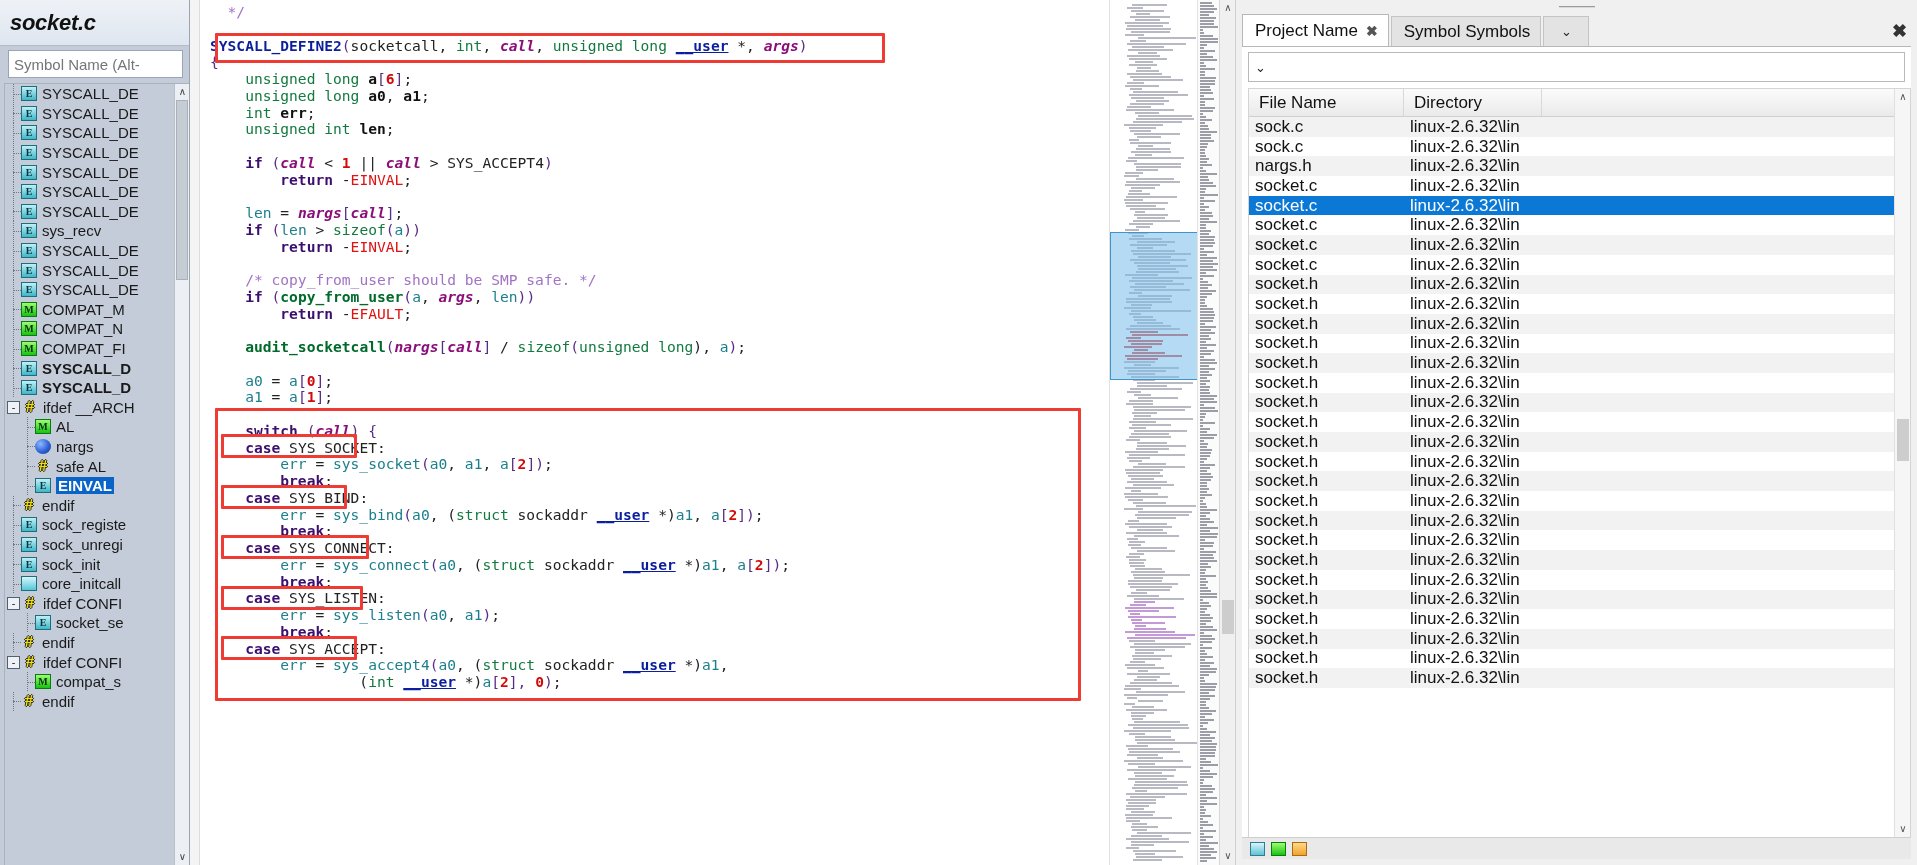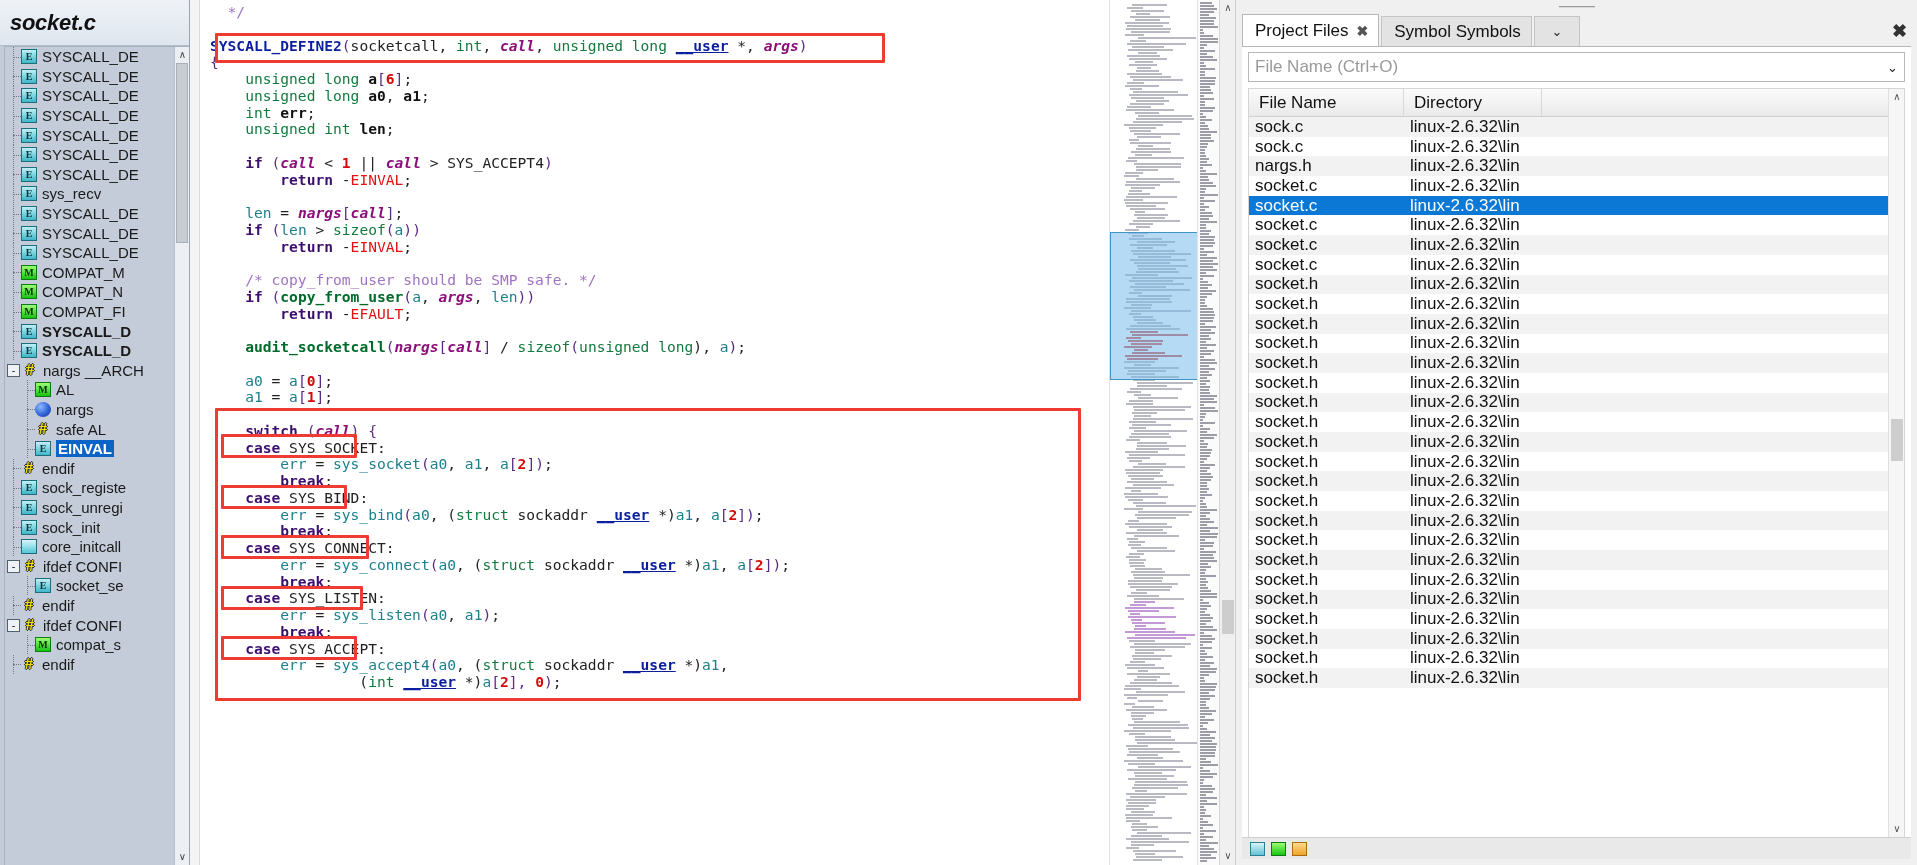--- a/index.html
+++ b/index.html
@@ -387,21 +387,21 @@
   .rp-combo .ph {
     flex: 1;
     font-size: 17px;
     color: #9a9a9a;
   }
   .rp-combo .cv { font-size: 13px; color: #222; }
   .tbl {
     flex: 1;
     display: flex;
     flex-direction: column;
-    margin: 0 6px 0 6px;
+    margin: 0 0 0 6px;
     border: 1px solid #d4d4d4;
     border-bottom: none;
     overflow: hidden;
     position: relative;
   }
   .thead {
     display: flex;
     height: 28px;
     background: linear-gradient(#fbfbfb, #eaeaea);
     border-bottom: 1px solid #d0d0d0;
@@ -475,20 +475,23 @@
 </style>
 </head>
 <body>
 
 <div id="app">
 
   <div class="sidebar">
     <div class="sb-titlebar">
       <span class="sb-title">socket.c</span>
     </div>
+    <div class="sb-searchwrap">
+      <input class="sb-search" type="text" placeholder="Symbol Name (Alt-" style="">
+    </div>
     <div class="sb-tree">
       <div class="tree-scroll" id="tree-scroll">
           <div class="tnode">
             <span class="guide"></span>
             <span class="ic ic-e">E</span>
             <span class="lbl">SYSCALL_DE</span>
           </div>
           <div class="tnode">
             <span class="guide"></span>
             <span class="ic ic-e">E</span>
@@ -560,21 +563,21 @@
             <span class="lbl">SYSCALL_D</span>
           </div>
           <div class="tnode bold">
             <span class="guide"></span>
             <span class="ic ic-e">E</span>
             <span class="lbl">SYSCALL_D</span>
           </div>
           <div class="tnode">
             <span class="expander">-</span>
             <span class="ic ic-hash">#</span>
-            <span class="lbl">nargs __ARCH</span>
+            <span class="lbl">ifdef __ARCH</span>
           </div>
           <div class="tnode lvl1">
             <span class="guide"></span>
             <span class="ic ic-m">M</span>
             <span class="lbl">AL</span>
           </div>
           <div class="tnode lvl1">
             <span class="guide"></span>
             <span class="ic ic-globe"></span>
             <span class="lbl">nargs</span>
@@ -1247,35 +1250,34 @@
       <div class="anno" style="left: 31px; top: 586px; width: 142px; height: 24px;"></div>
       <div class="anno" style="left: 31px; top: 636px; width: 136px; height: 24px;"></div>
     </div>
 
   <div class="rpanel">
     <div class="rp-grip">
         <i></i>
       </div>
     <div class="rp-tabs" id="rp-tabs">
       <div class="rp-tab active">
-          <span>Project Files</span>
+          <span>Project Name</span>
           <span class="x">✖</span>
         </div>
         <div class="rp-tab">
           <span>Symbol Symbols</span>
         </div>
         <div class="rp-tabdrop">
         <span>⌄</span>
       </div>
       <div class="rp-close">✖</div>
     </div>
 
     <div class="rp-body">
       <div class="rp-combo">
-        <span class="ph">File Name (Ctrl+O)</span>
         <span class="cv">⌄</span>
       </div>
 
       <div class="tbl">
         <div class="thead">
           <div class="th c1">File Name</div>
           <div class="th c2">Directory</div>
           <div class="th c3"></div>
         </div>
         <div class="tbody" id="file-rows">

